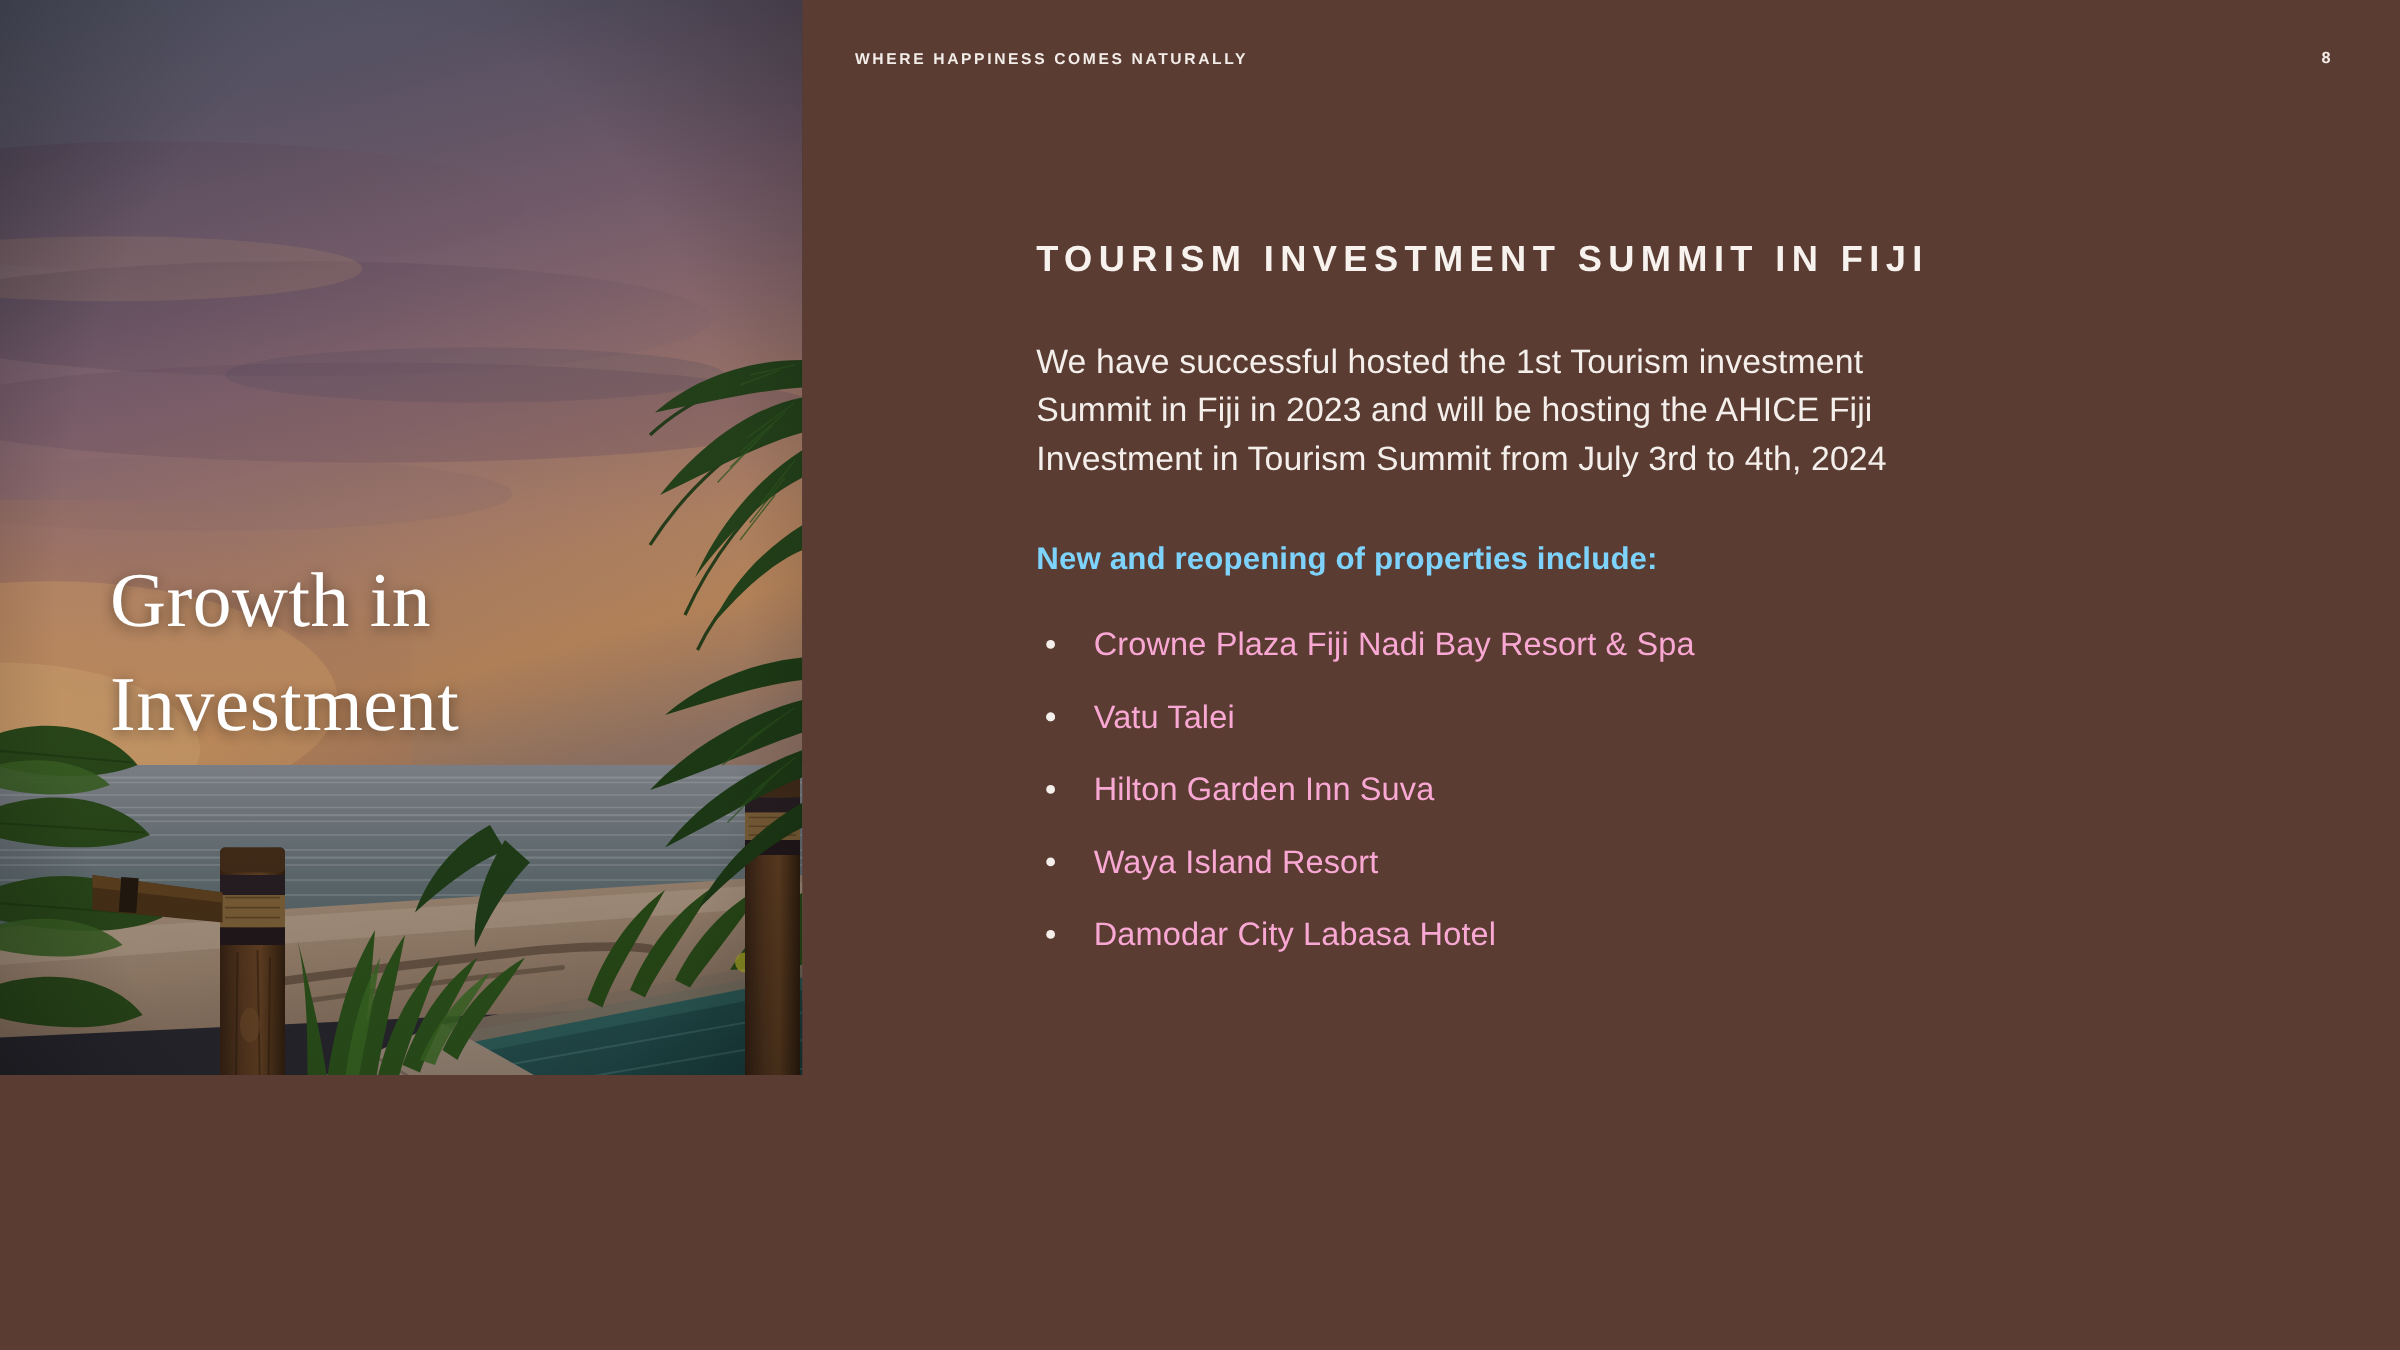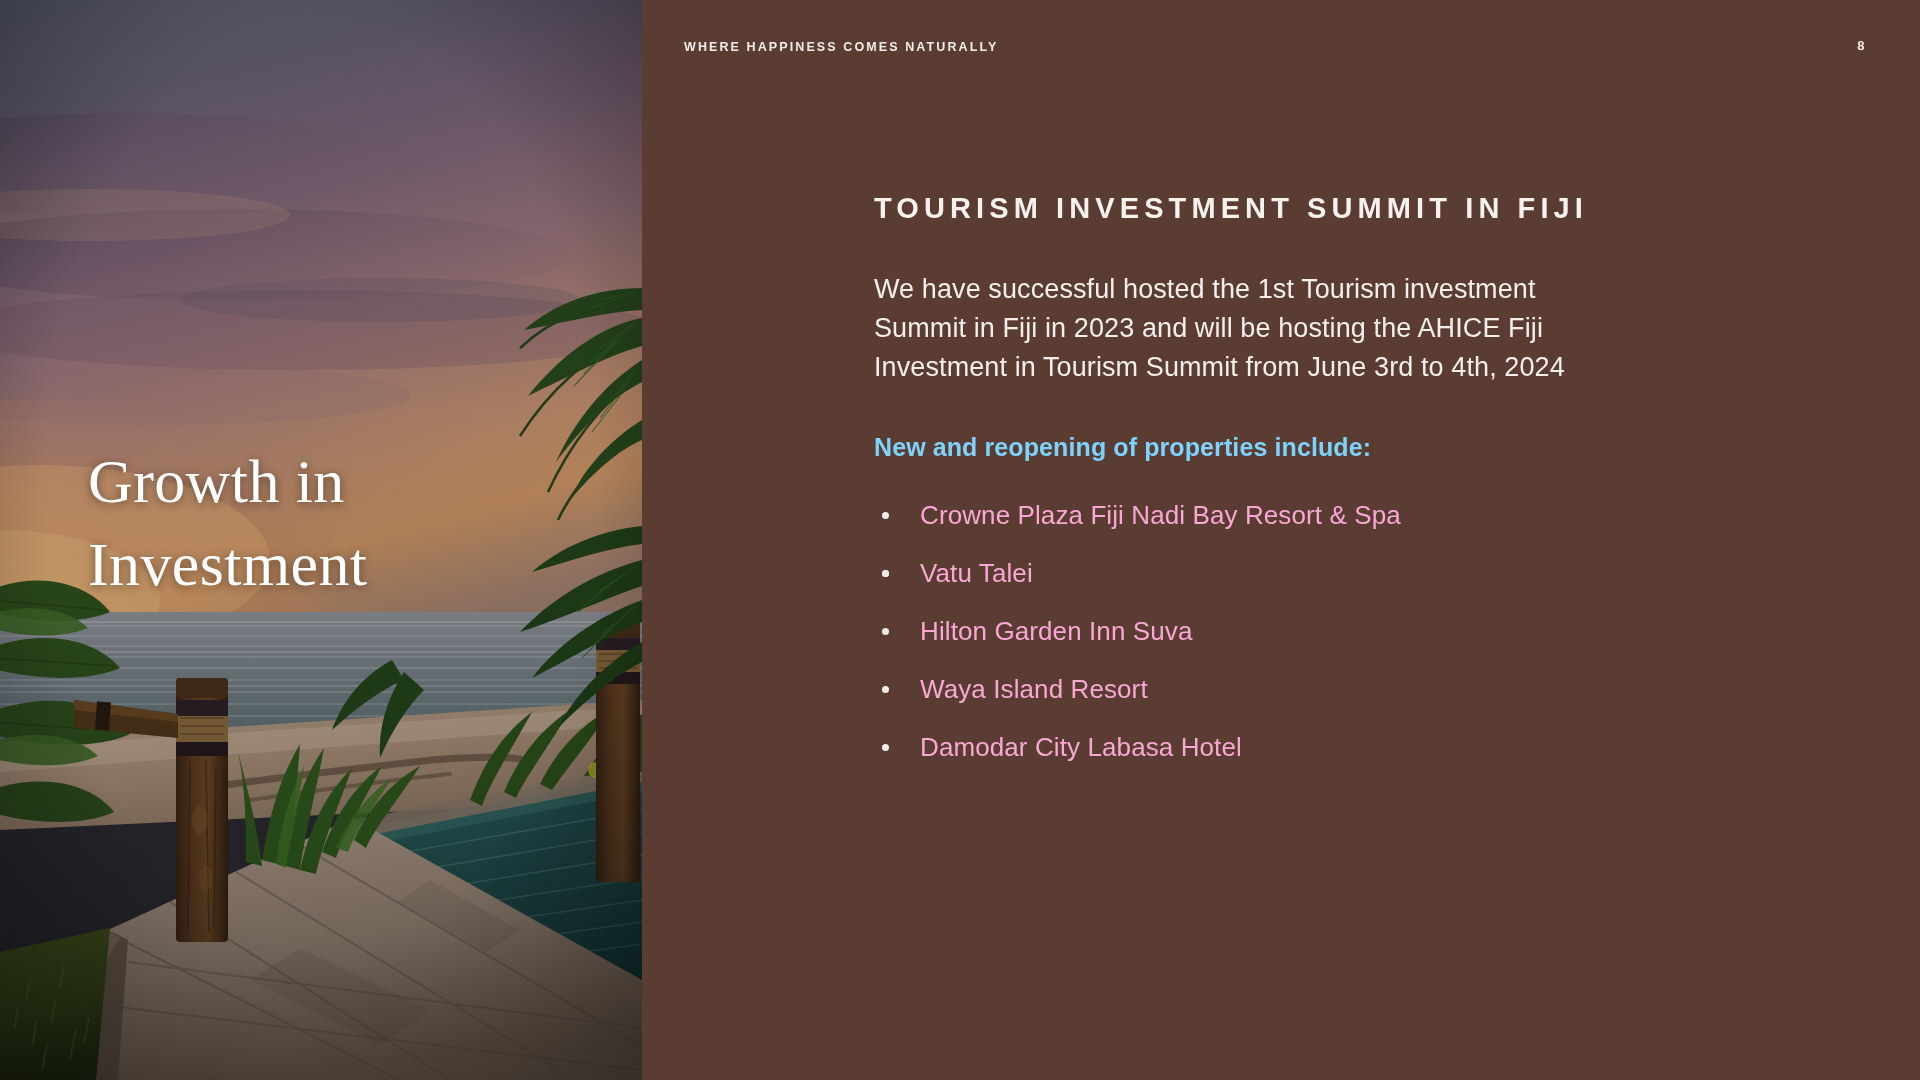--- a/index.html
+++ b/index.html
@@ -15,21 +15,21 @@
     position:relative;
     width:1920px; height:1080px;
     background:#5A3C32;
     overflow:hidden;
   }
 
   
   .photo-panel {
     position:absolute;
     left:0; top:0;
-    width:642px; height:1080px;
+    width:642px; height:860px;
     overflow:hidden;
     background:#2b2a33;
   }
 
   .photo-svg { position:absolute; left:0; top:0; width:642px; height:1080px; display:block; }
 
   .photo-tint {
     position:absolute; left:0; top:0; width:642px; height:1080px;
     background:linear-gradient(to bottom,
        rgba(20,12,20,0.18) 0%,
@@ -80,21 +80,20 @@
     font-weight:600;
     color:#F3EDE9;
     letter-spacing:0.5px;
   }
 
   .body-wrap {
     position:absolute;
     left:187px;
     top:190px;
     width:950px;
-    margin-left:45px;
   }
 
   .slide-title {
     font-size:29px;
     font-weight:700;
     letter-spacing:5.1px;
     color:#F7F2EE;
     line-height:36px;
     margin:0 0 44px 0;
   }
@@ -415,21 +414,21 @@
   <div class="content-panel">
 
     <div class="eyebrow">WHERE HAPPINESS COMES NATURALLY</div>
 
     <div class="page-number">8</div>
 
     <div class="body-wrap">
 
       <h1 class="slide-title">TOURISM INVESTMENT SUMMIT IN FIJI</h1>
 
-      <p class="intro-para">We have successful hosted the 1st Tourism investment Summit in Fiji in 2023 and will be hosting the AHICE Fiji Investment in Tourism Summit from June 3rd to 4th, 2024</p>
+      <p class="intro-para">We have successful hosted the 1st Tourism investment Summit in Fiji in 2023 and will be hosting the AHICE Fiji Investment in Tourism Summit from July 3rd to 4th, 2024</p>
 
       <p class="subhead">New and reopening of properties include:</p>
 
       <ul class="bullet-list" id="bullet-list">
           <li class="bullet-item"><span class="bullet-dot"></span><span>Crowne Plaza Fiji Nadi Bay Resort &amp; Spa</span></li>
           <li class="bullet-item"><span class="bullet-dot"></span></li>
           <li class="bullet-item"><span class="bullet-dot"></span><span>Vatu Talei</span></li>
           <li class="bullet-item"><span class="bullet-dot"></span><span>Hilton Garden Inn Suva</span></li>
           <li class="bullet-item"><span class="bullet-dot"></span><span>Waya Island Resort</span></li>
           <li class="bullet-item"><span class="bullet-dot"></span><span>Damodar City Labasa Hotel</span></li>

